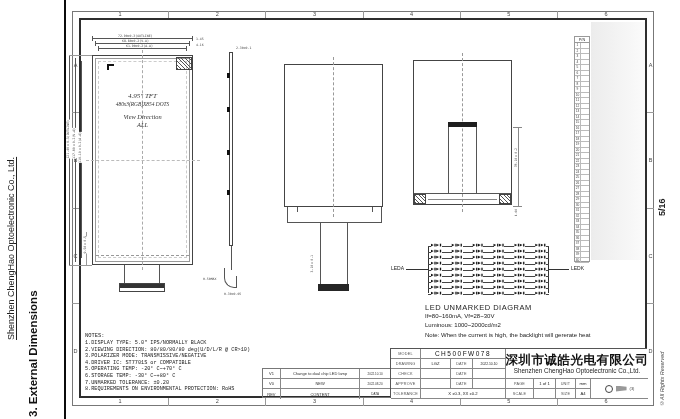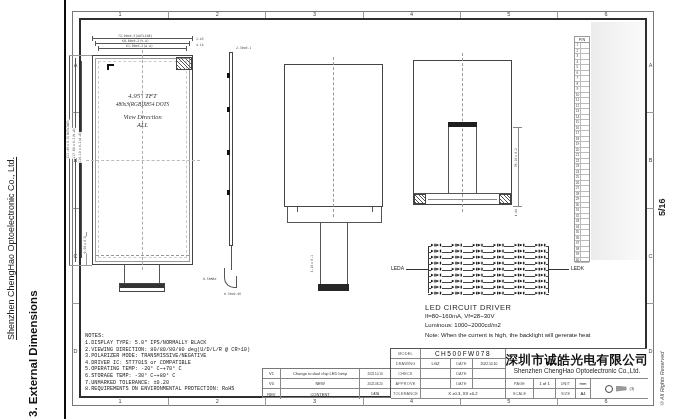--- a/index.html
+++ b/index.html
@@ -270,21 +270,21 @@
       <div class="led-cell">▶▮▶▮</div>
       <div class="led-cell">▶▮▶▮</div>
       <div class="led-cell">▶▮▶▮</div>
       <div class="led-cell">▶▮▶▮</div>
       <div class="led-cell">▶▮▶▮</div>
       <div class="led-cell">▶▮▶▮</div>
     </div>
   </div>
 <div class="led-label" style="left:384px;width:20px;text-align:right;">LEDA</div>
 <div class="led-label" style="left:571px;">LEDK</div>
-<div class="abs" style="left:425px;top:303px;font-size:7.5px;letter-spacing:.5px;color:#222;">LED CIRCUIT DRIVER</div>
+<div class="abs" style="left:425px;top:303px;font-size:7.5px;letter-spacing:.5px;color:#222;">LED UNMARKED DIAGRAM</div>
 <div class="abs" style="left:425px;top:313px;font-size:6px;color:#222;">If=80~160mA, Vf=28~30V</div>
 <div class="abs" style="left:425px;top:322px;font-size:6px;color:#222;">Luminous: 1000~2000cd/m2</div>
 <div class="abs" style="left:425px;top:332px;font-size:6px;color:#222;white-space:nowrap;">Note: When the current is high, the backlight will gererate heat</div>
 
 <div id="pin-table">
   <div id="pin-header">P/N</div>
   <div id="pin-rows">
       <div class="pin-row">
         <div class="pin-num">1</div>
         <div class="pin-val"></div>

